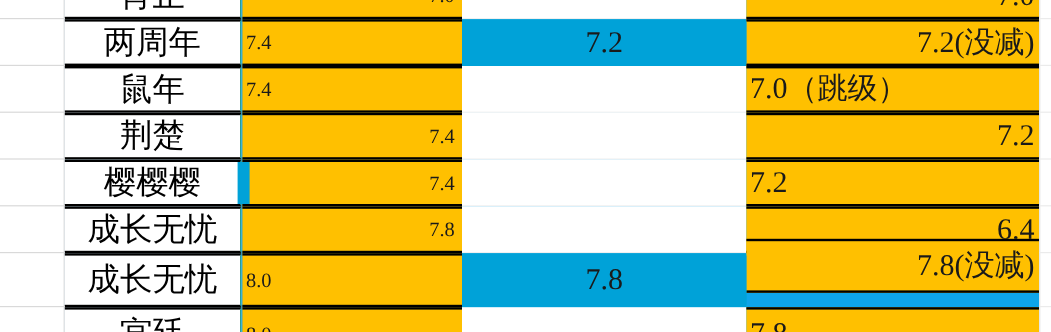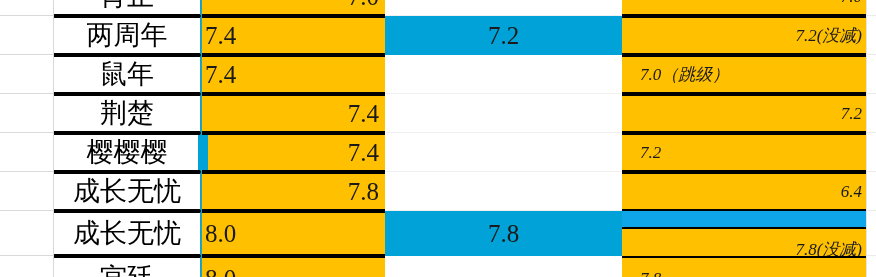--- a/index.html
+++ b/index.html
@@ -57,21 +57,21 @@
   .c-b {
     position: absolute;
     left: 202px; width: 183px;
     box-sizing: border-box;
     background: #FFC000;
     border-top: 2px solid #000000;
     border-bottom: 2px solid #000000;
     display: flex;
     align-items: center;
     color: #1a1a1a;
-    font-size: 25px;
+    font-size: 17px;
     line-height: 1;
     white-space: nowrap;
     overflow: hidden;
   }
   .c-b.al-left  { justify-content: flex-start; padding-left: 3px; }
   .c-b.al-right { justify-content: flex-end;   padding-right: 6px; }
 
   
   .c-c {
     position: absolute;
@@ -94,27 +94,26 @@
   .c-d {
     position: absolute;
     left: 622px; width: 244px;
     box-sizing: border-box;
     background: #FFC000;
     border-top: 2px solid #000000;
     border-bottom: 2px solid #000000;
     display: flex;
     align-items: center;
     color: #1a1a1a;
-    font-size: 17px;
+    font-size: 25px;
     line-height: 1;
     white-space: nowrap;
     overflow: hidden;
-    font-style: italic;
   }
-  .c-d.al-left  { justify-content: flex-start; padding-left: 18px; }
+  .c-d.al-left  { justify-content: flex-start; padding-left: 3px; }
   .c-d.al-right { justify-content: flex-end;   padding-right: 4px; }
 
   
   .tail {
     position: absolute;
     left: 866px; top: 0;
     width: 10px; height: 277px;
     background: #ffffff;
     border-left: 1px solid #e6e6e6;
     box-sizing: border-box;
@@ -160,21 +159,21 @@
       <div class="c-b al-right" style="top: 133px; height: 39px;">7.4</div>
       <div class="c-c grid-b" style="top: 133px; height: 39px;"></div>
       <div class="c-d al-left" style="top: 133px; height: 39px;">7.2</div>
       <div class="c-name" style="top: 172px; height: 39px;">成长无忧</div>
       <div class="c-b al-right" style="top: 172px; height: 39px;">7.8</div>
       <div class="c-c grid-b" style="top: 172px; height: 39px;"></div>
       <div class="c-d al-right" style="top: 172px; height: 39px;">6.4</div>
       <div class="c-name" style="top: 211px; height: 45px;">成长无忧</div>
       <div class="c-b al-left" style="top: 211px; height: 45px;">8.0</div>
       <div class="c-c fill-cyan" style="top: 211px; height: 45px;">7.8</div>
-      <div class="c-d al-right" style="top: 227px; height: 45px; padding-left: 30px;">7.8(没减)</div>
+      <div class="c-d al-right" style="top: 199px; height: 45px; padding-left: 30px;">7.8(没减)</div>
       <div class="c-name" style="top: 256px; height: 44px;">宫廷</div>
       <div class="c-b al-left" style="top: 256px; height: 44px;">8.0</div>
       <div class="c-c grid-b" style="top: 256px; height: 44px;"></div>
       <div class="c-d al-left" style="top: 256px; height: 44px;">7.8</div>
     </div>
 
   <div class="tail"></div>
 
 <div class="gutter-cell" style="top: -23px; height: 39px;"></div>
     <div class="tail-line" style="top: 15px;"></div>

